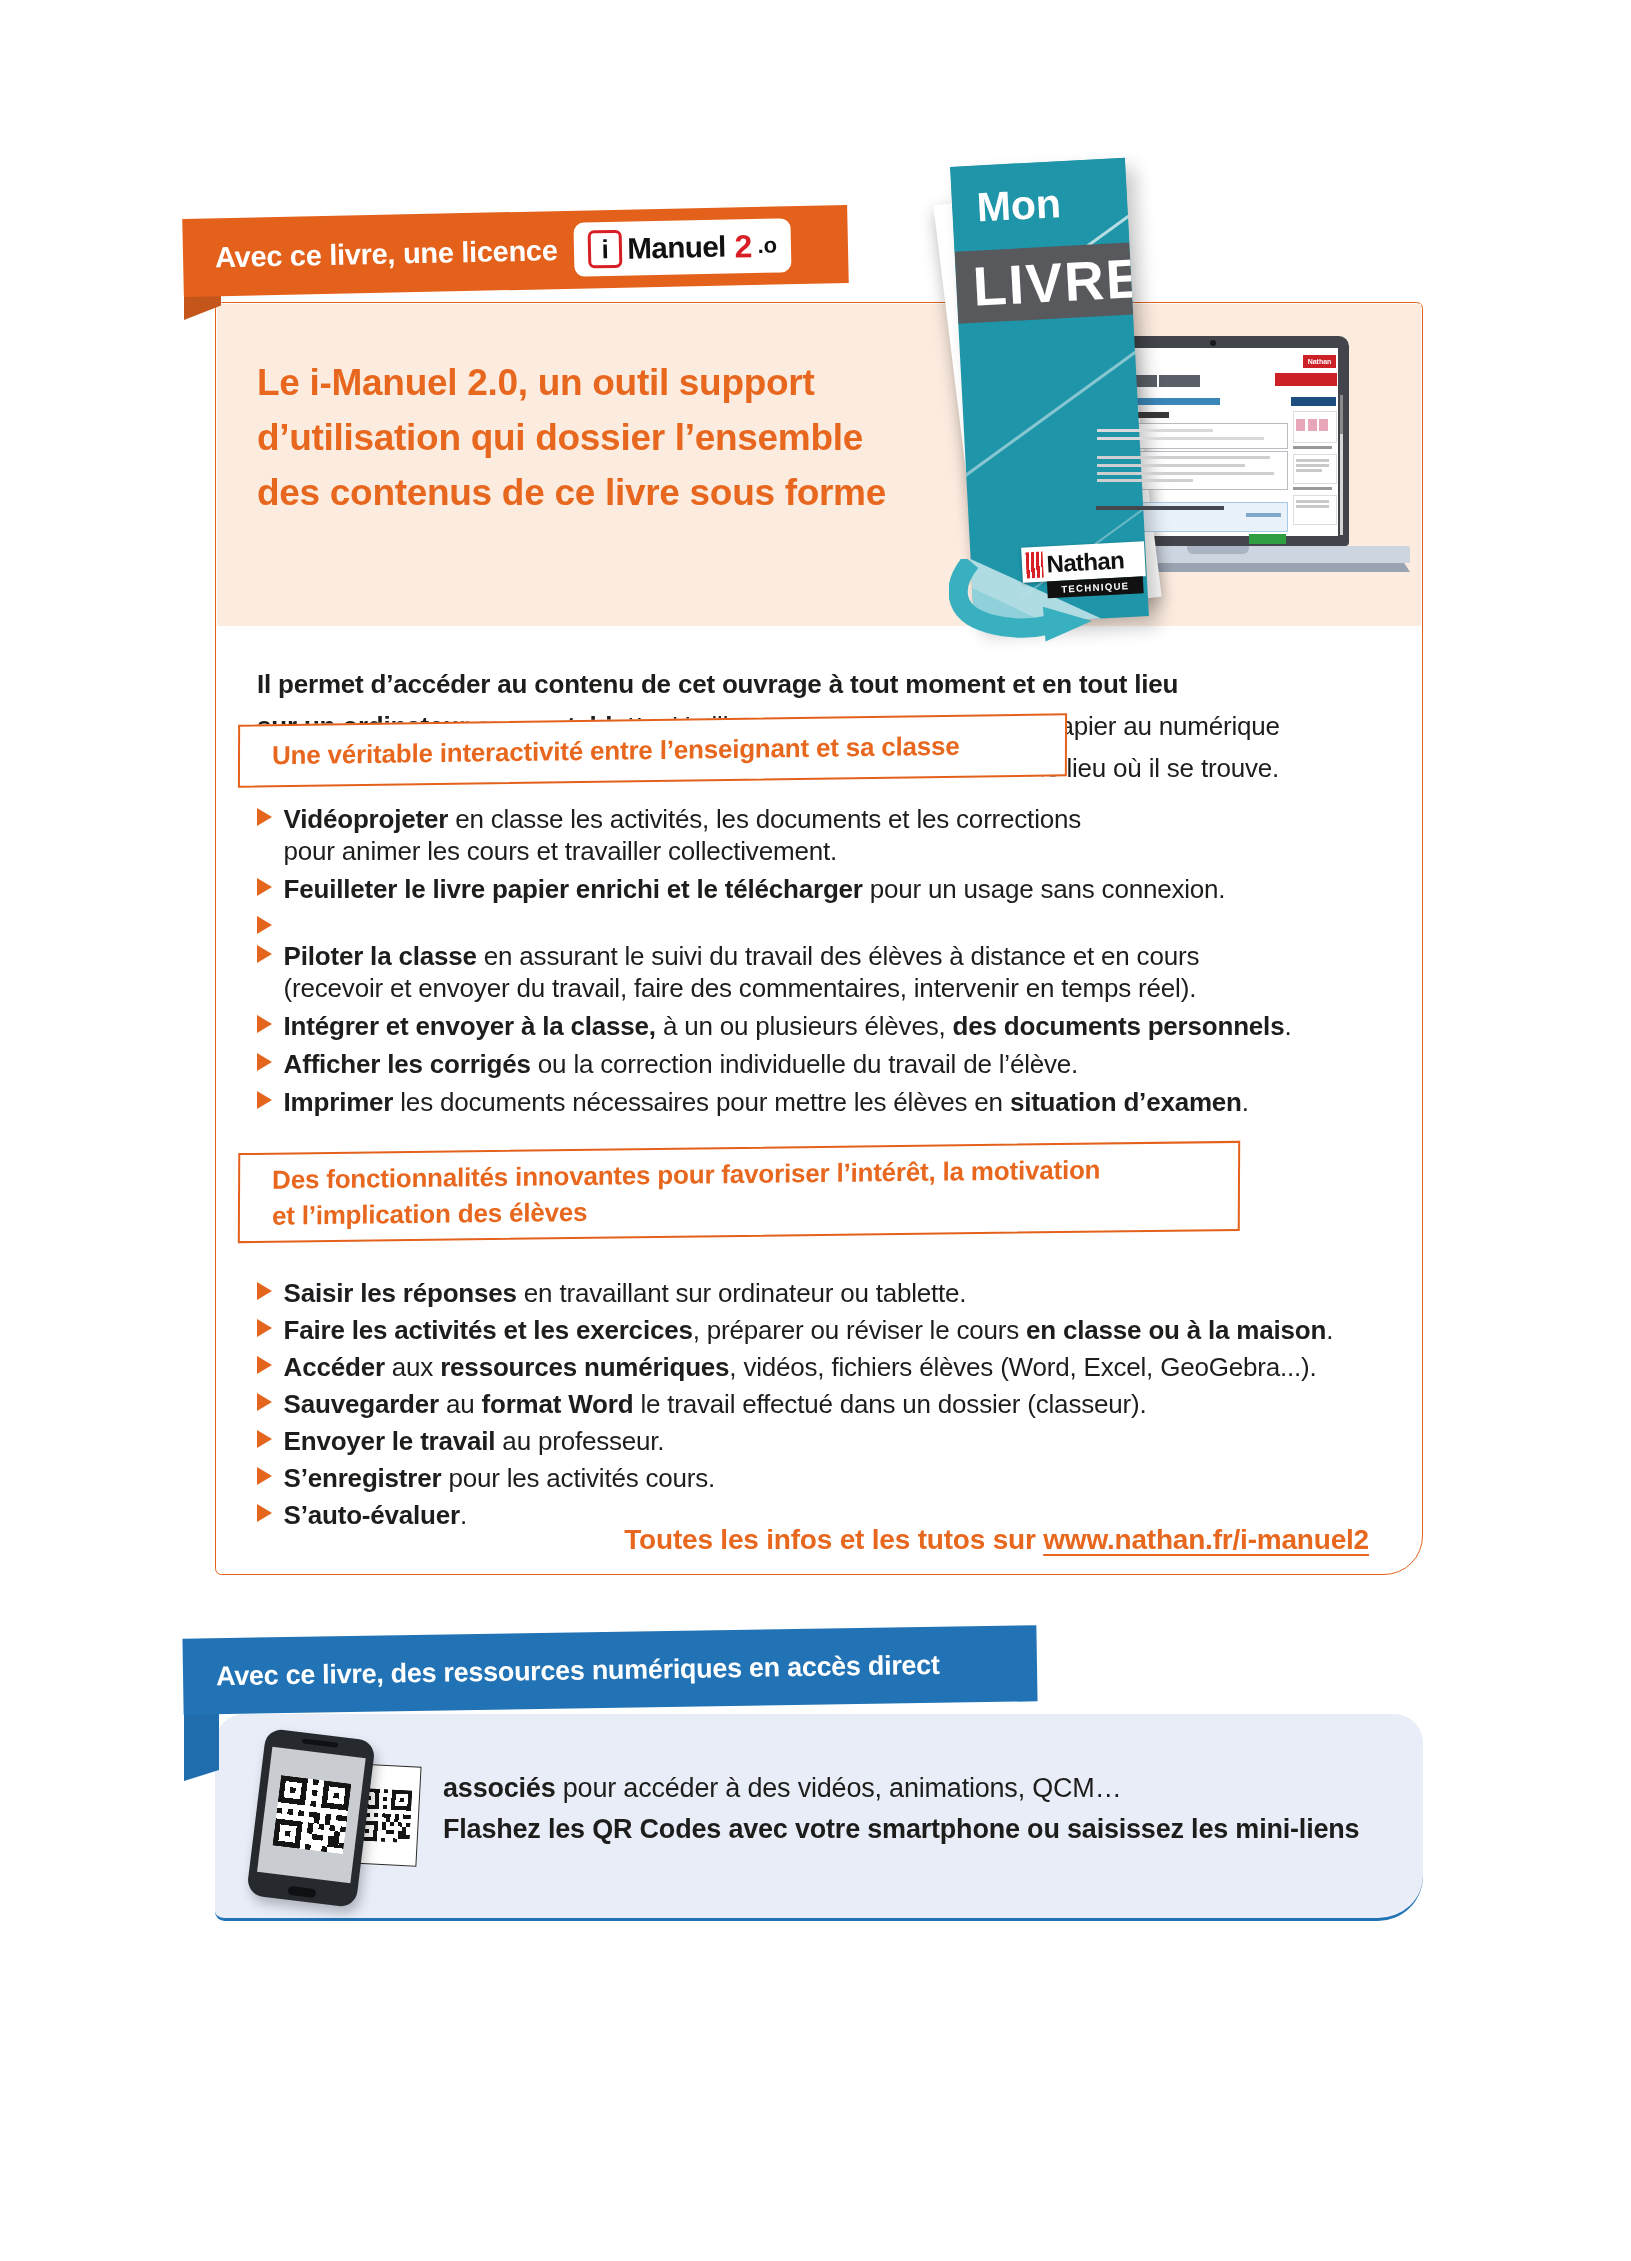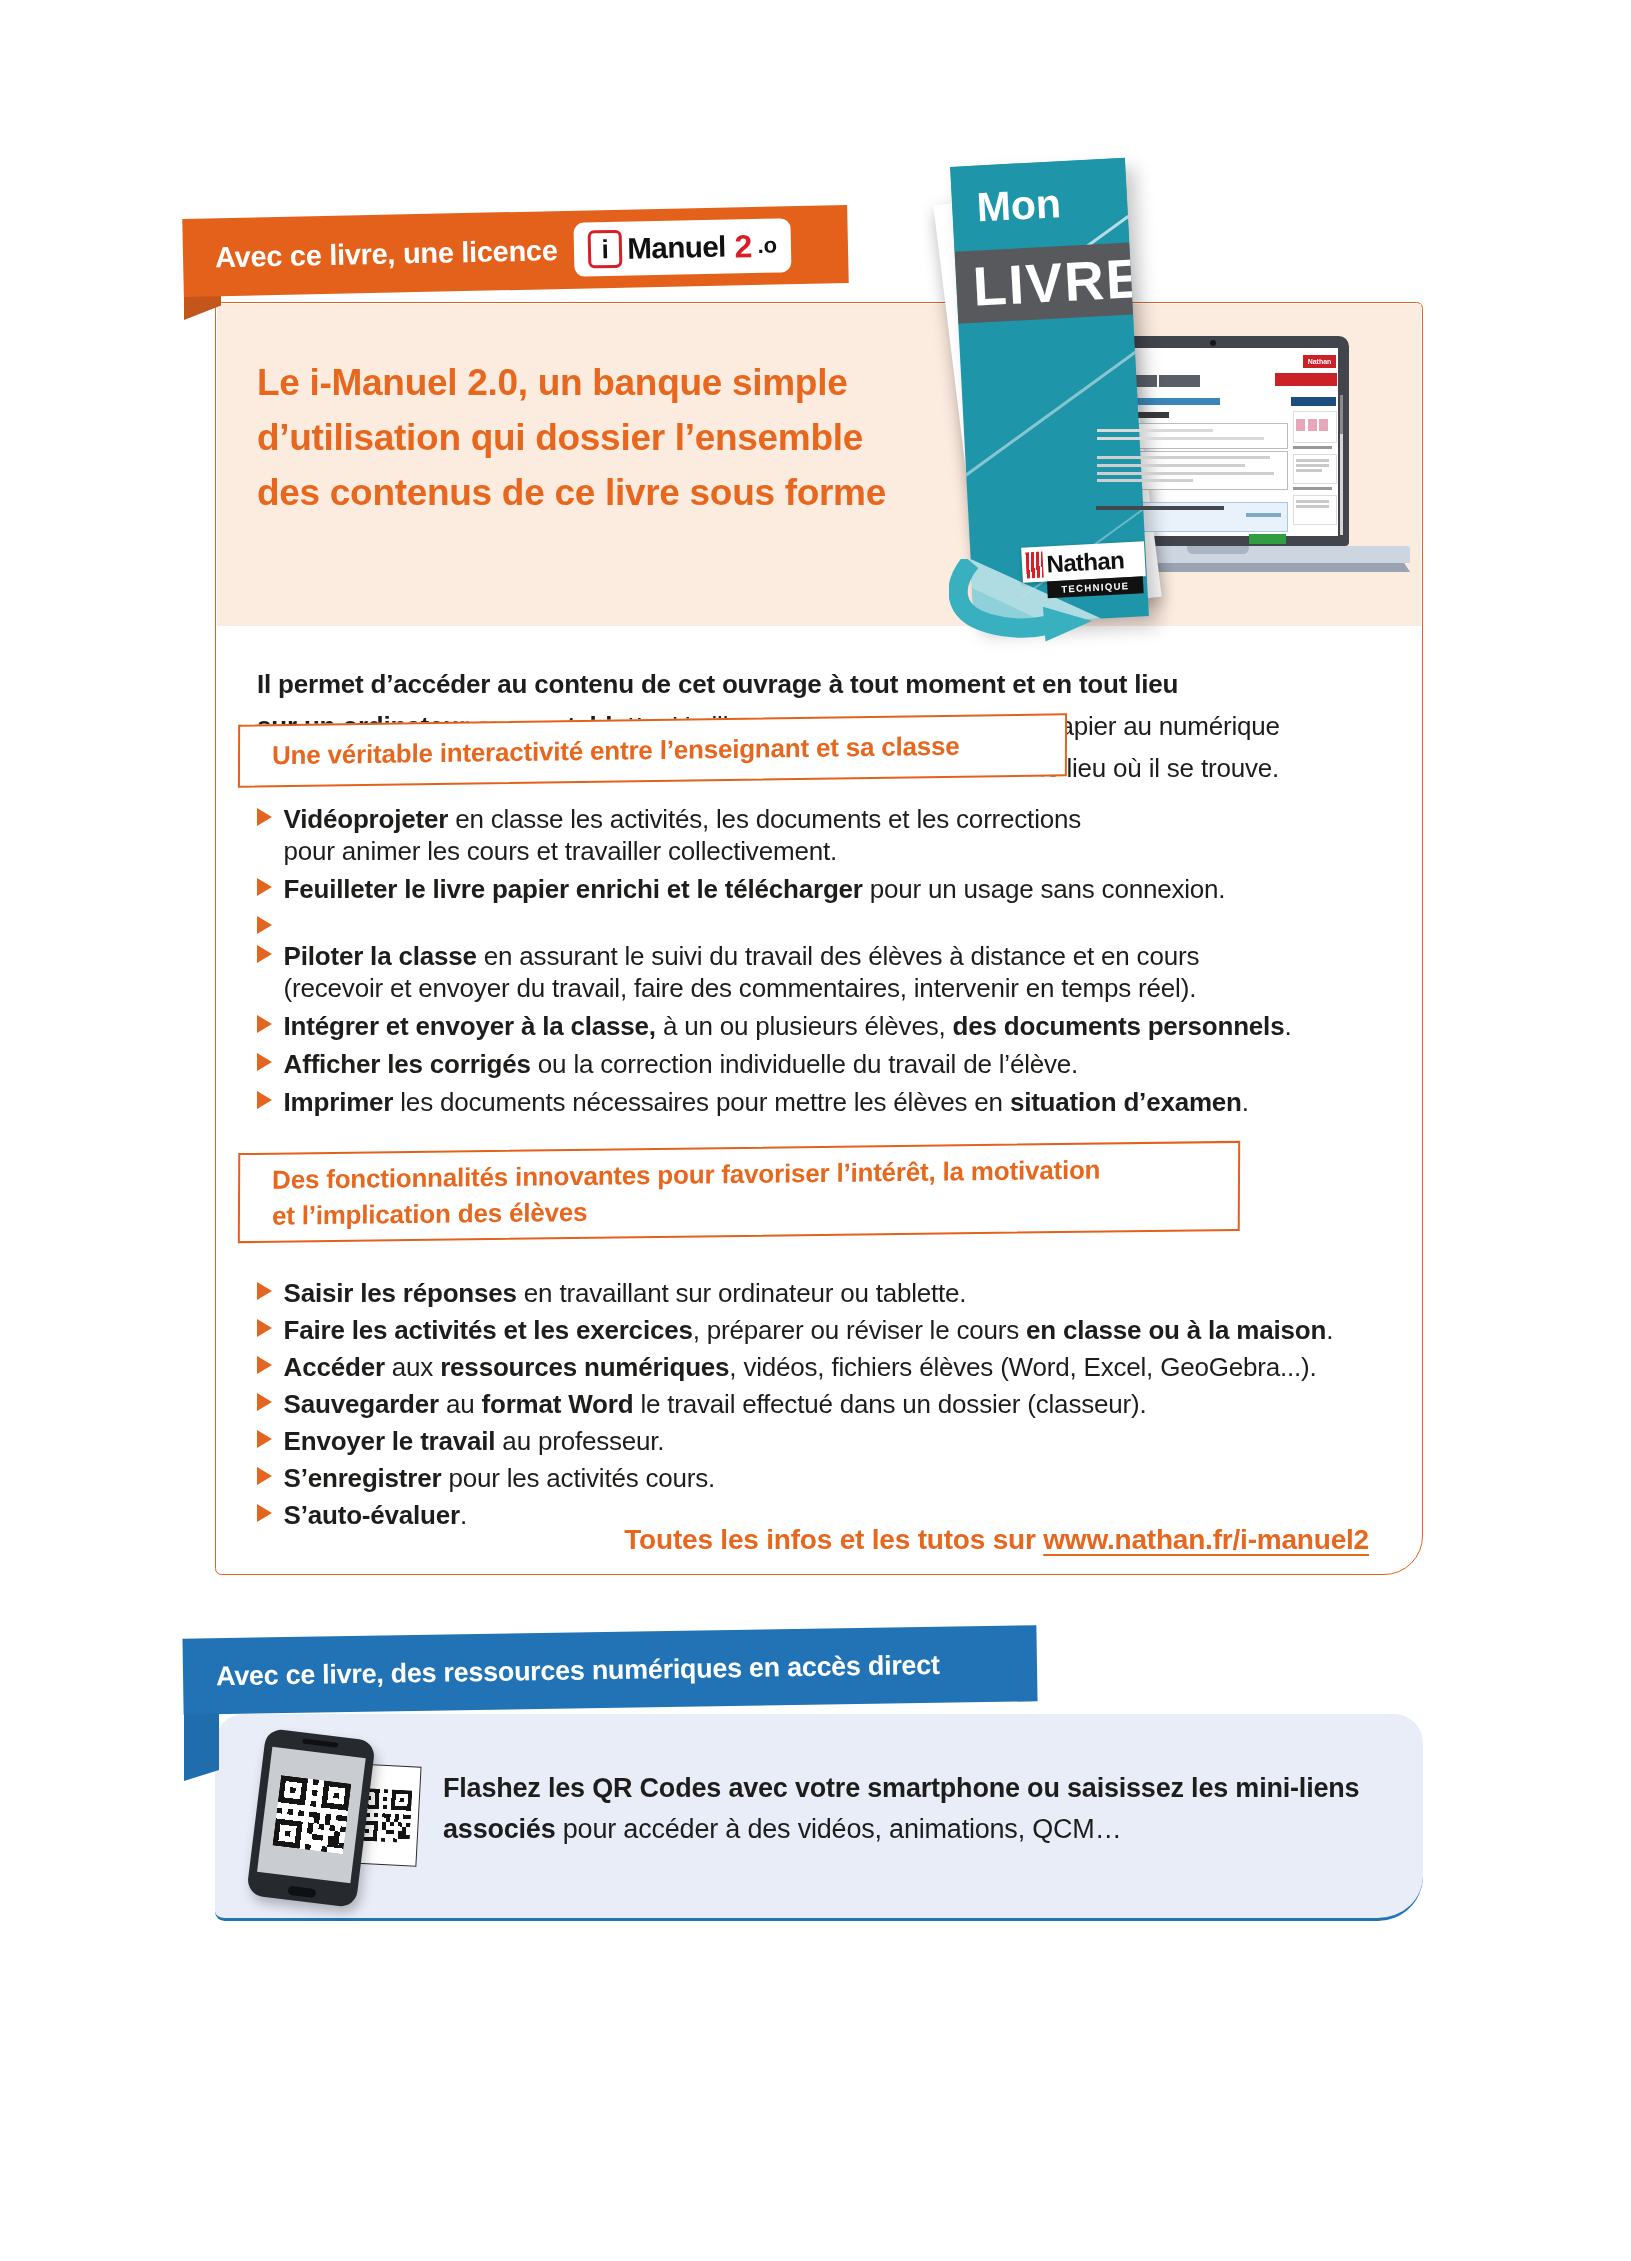--- a/index.html
+++ b/index.html
@@ -157,21 +157,21 @@
     <span class="txt">Avec ce livre, une licence</span>
     <span class="im-chip">
       <span class="im-ibox">i</span>
       <span class="im-name">Manuel</span>
       <span class="im-2">2</span>
       <span class="im-o">.o</span>
     </span>
   </div>
 
   <div class="abs intro-heading">
-      <div>Le i-Manuel 2.0, un banque simple</div>
+      <div>Le i-Manuel 2.0, un outil support</div>
       <div>d’utilisation qui dossier l’ensemble</div>
       <div>des contenus de ce livre sous forme</div>
     </div>
   <div class="abs paragraph"><span class="b">Il permet d’accéder au contenu de cet ouvrage à tout moment et en tout lieu</span><br><span class="b">sur un ordinateur ou une tablette.</span><span> L’utilisateur peut donc passer du papier au numérique</span><br><span>et choisir le support qui lui convient le mieux selon le travail à faire et le lieu où il se trouve.</span></div>
 
   <div class="abs book-sheet"></div>
   <div class="abs book">
     <div class="book-band-top"></div>
     <span class="streak" style="left:39px;top:58px;width:270px;opacity:.8;"></span>
     <span class="streak" style="left:-58px;top:257px;width:270px;opacity:.55;"></span>
@@ -326,18 +326,18 @@
   <div class="abs phone">
     <div class="phone-speaker"></div>
     <div class="phone-screen">
       <svg width="71" height="71" style="position:absolute;left:11.6px;top:27px;" viewBox="0 0 110 110">
           <use href="#qr13" width="110" height="110"></use>
         </svg>
     </div>
     <div class="phone-home"></div>
   </div>
   <div class="abs qr-text">
+    <div><span class="b">associés</span><span> pour accéder à des vidéos, animations, QCM…</span></div>
     <div><span class="b">Flashez les QR Codes avec votre smartphone ou saisissez les mini-liens</span></div>
-    <div><span class="b">associés</span><span> pour accéder à des vidéos, animations, QCM…</span></div>
   </div>
 
 </div>
 
 
 </body></html>

